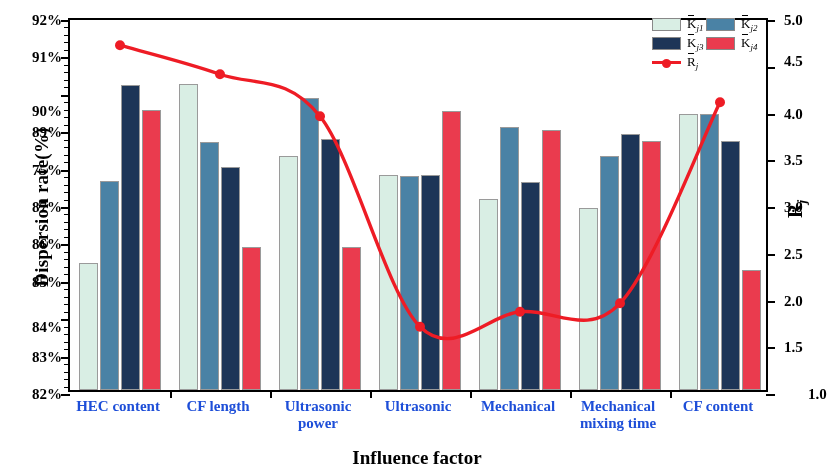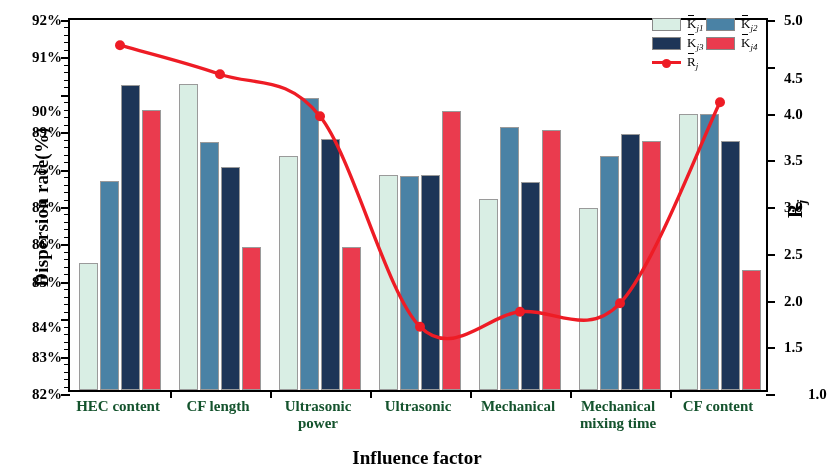--- a/index.html
+++ b/index.html
@@ -69,21 +69,21 @@
   .c4{background:#ea3b4e;}
 
   
   #lineLayer{position:absolute;left:0;top:0;width:700px;height:374px;overflow:visible;}
 
   
   .xcat{
     position:absolute;
     top:398px;
     text-align:center;
-    font-size:15px;font-weight:bold;color:#14532d;
+    font-size:15px;font-weight:bold;color:#1d4ed8;
     line-height:17px;
   }
 
   
   #legend{
     position:absolute;
     left:608px;top:16px;
     width:152px;
     font-size:13px;color:#000;
   }
@@ -192,21 +192,21 @@
         <div class="lab-r" style="top: 280.5px;">2.0</div>
         <div class="tick-r" style="top: 233.75px;"></div>
         <div class="lab-r" style="top: 233.75px;">2.5</div>
         <div class="tick-r" style="top: 187px;"></div>
         <div class="lab-r" style="top: 187px;">3.0</div>
         <div class="tick-r" style="top: 140.25px;"></div>
         <div class="lab-r" style="top: 140.25px;">3.5</div>
         <div class="tick-r" style="top: 93.5px;"></div>
         <div class="lab-r" style="top: 93.5px;">4.0</div>
         <div class="tick-r" style="top: 46.75px;"></div>
-        <div class="lab-r" style="top: 58px;">4.5</div>
+        <div class="lab-r" style="top: 41px;">4.5</div>
         <div class="tick-r" style="top: 0px;"></div>
         <div class="lab-r" style="top: 0px;">5.0</div>
       </div>
     <div id="barsLayer">
         <div class="bar c1" title="K_j1 = 85.4%" style="left: 9px; width: 19px; height: 127.16px;"></div>
         <div class="bar c2" title="K_j2 = 87.6%" style="left: 30px; width: 19px; height: 209.44px;"></div>
         <div class="bar c3" title="K_j3 = 90.15%" style="left: 51px; width: 19px; height: 304.81px;"></div>
         <div class="bar c4" title="K_j4 = 89.5%" style="left: 72px; width: 19px; height: 280.5px;"></div>
         <div class="bar c1" title="K_j1 = 90.18%" style="left: 109px; width: 19px; height: 305.932px;"></div>
         <div class="bar c2" title="K_j2 = 88.64%" style="left: 130px; width: 19px; height: 248.336px;"></div>

